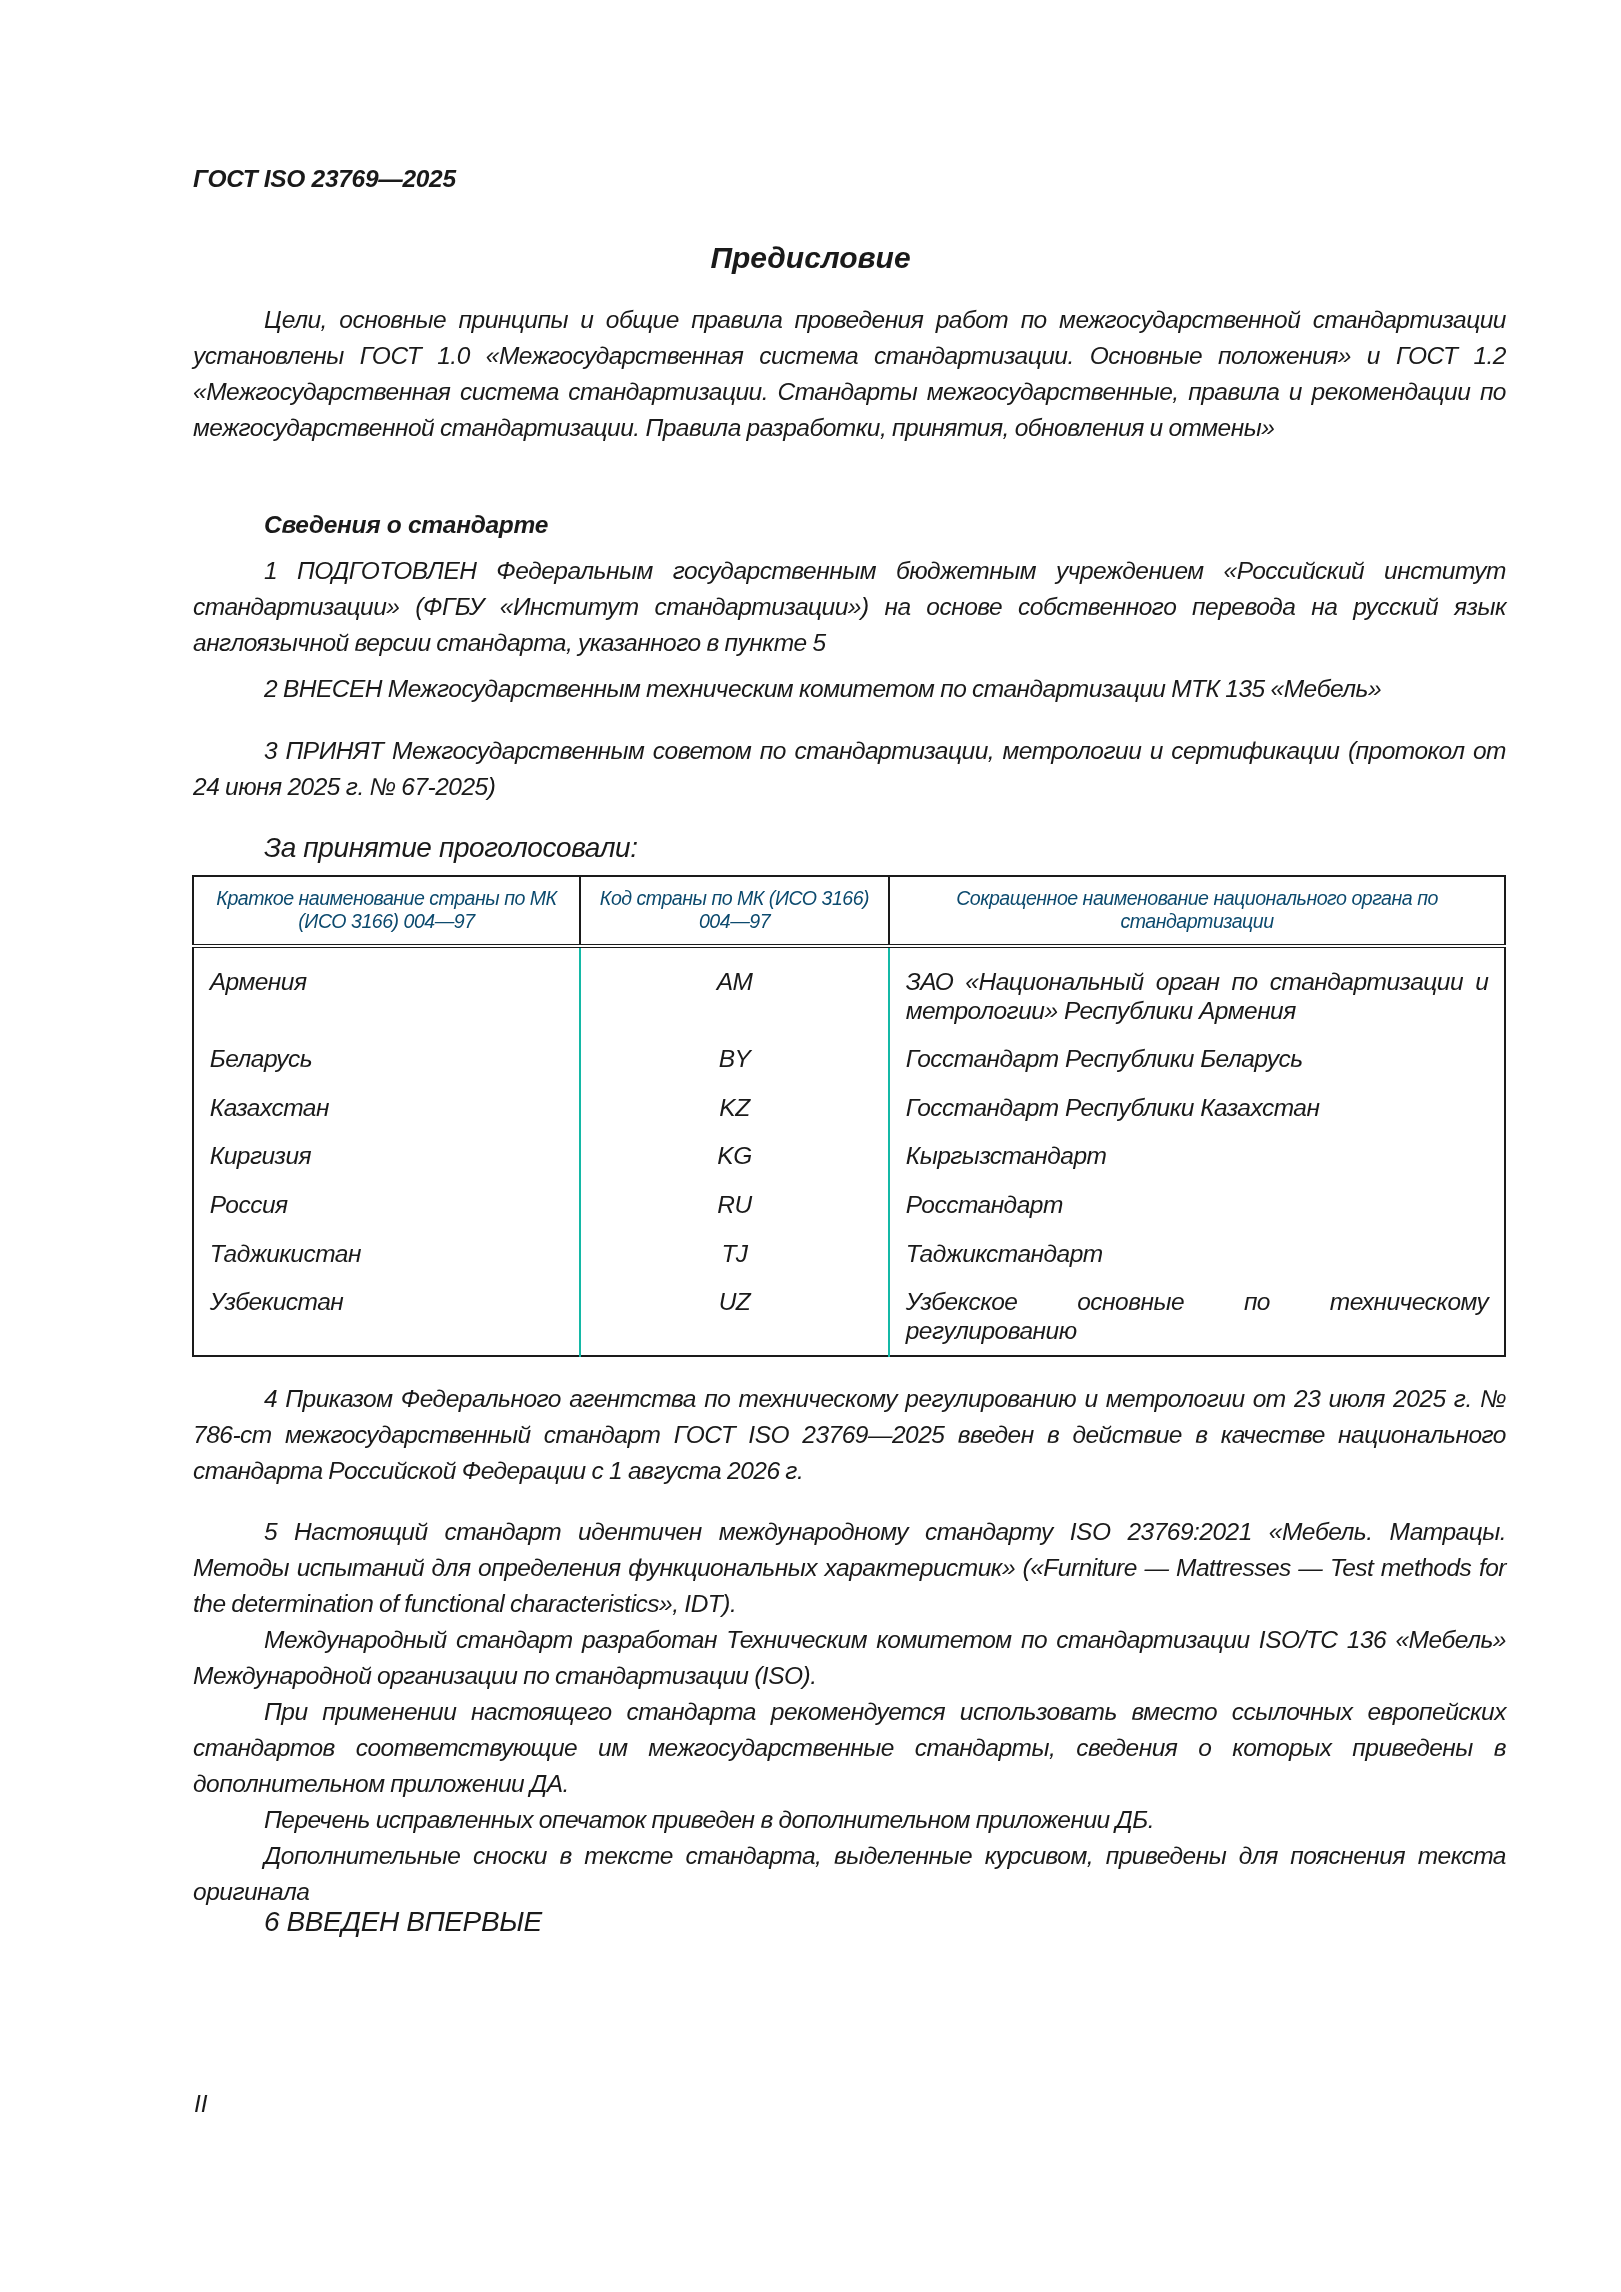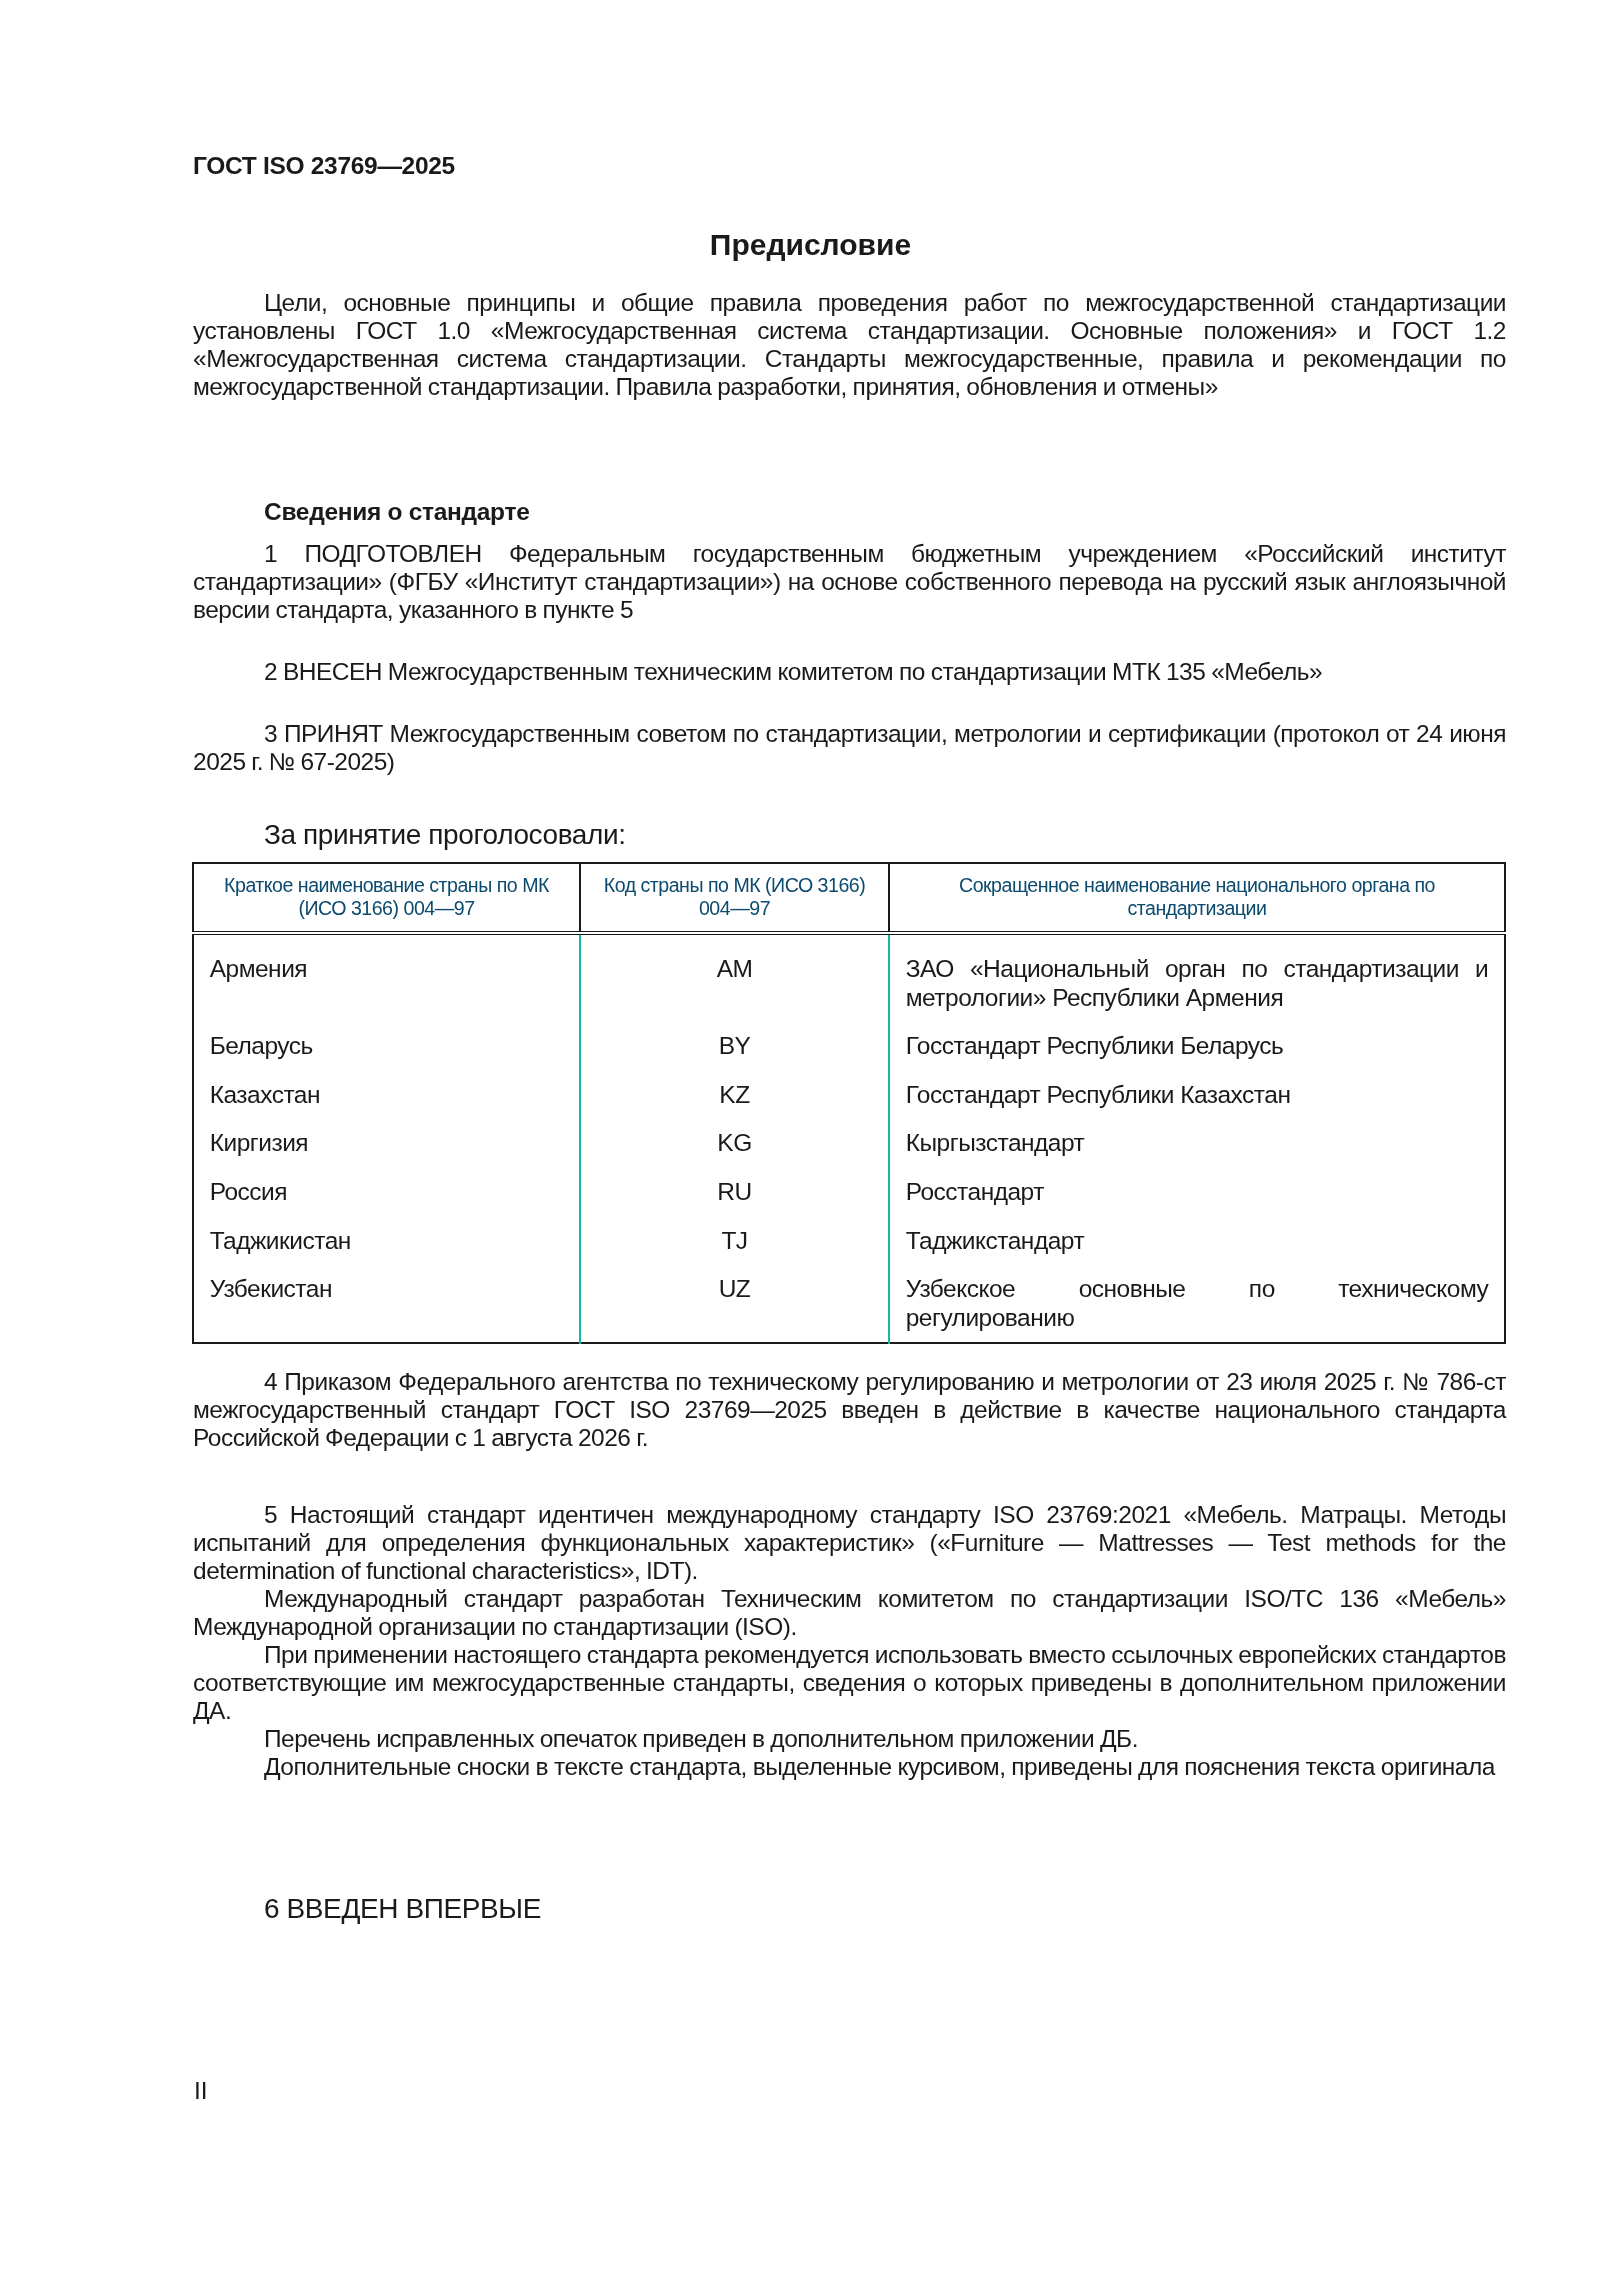--- a/index.html
+++ b/index.html
@@ -1,21 +1,21 @@
 <!DOCTYPE html>
 <html><head>
 <meta charset="utf-8">
 <style>
   html, body { margin:0; padding:0; background:#ffffff; }
   body { width:1621px; height:2293px; position:relative; overflow:hidden;
          font-family:"Liberation Sans", sans-serif; color:#1a1a1a; }
-  .page { position:absolute; left:0; top:3px; width:1621px; height:1852px; }
+  .page { position:absolute; left:0; top:16px; width:1621px; height:1852px;font-style:italic; }
   .doc-code { position:absolute; left:193px; top:149px; font-size:24.5px; font-weight:bold; letter-spacing:-0.3px; }
   .title { position:absolute; left:0; width:1621px; top:225px; text-align:center; font-size:30px; font-weight:bold; }
-  .block { position:absolute; left:193px; width:1313px; font-size:24.5px; line-height:28px; text-align:justify; letter-spacing:-0.5px; word-spacing:-0.5px; }
+  .block { position:absolute; left:193px; width:1313px; font-size:24.5px; line-height:36px; text-align:justify; letter-spacing:-0.5px; word-spacing:-0.5px; }
   .block p { margin:0; text-indent:71px; }
   .block p.last-line-left { text-align-last:left; }
   .subhead { position:absolute; left:264px; font-size:24.5px; font-weight:bold; letter-spacing:-0.3px;margin-top:23px; }
   .plain { position:absolute; left:264px; font-size:28px; letter-spacing:-0.4px; }
   table.vote { position:absolute; left:192px; top:859px; width:1314px; border-collapse:collapse;
                border:2.9px solid #1a1a1a; font-size:24.5px; letter-spacing:-0.5px; }
   table.vote th { font-weight:normal; font-size:19.6px; line-height:23.5px; padding:9.8px 7.8px 9.8px 7.8px; text-align:center;
                   border-left:2px solid #1a1a1a; border-bottom:4.9px double #1a1a1a; height:45px; vertical-align:middle; color:#0c4a6e; }
   table.vote th:first-child { border-left:none; }
   table.vote td { border-left:2px solid #14b8a6; vertical-align:top; padding:0 15.7px; line-height:29px; }

